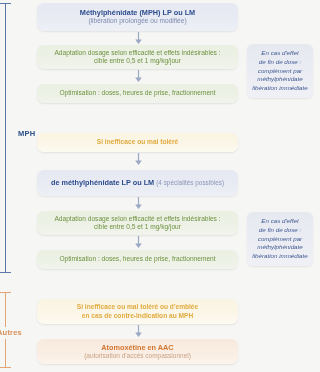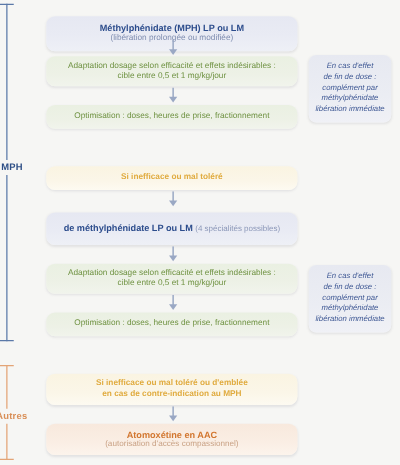--- a/index.html
+++ b/index.html
@@ -146,30 +146,30 @@
 </head>
 <body>
 
 <div id="flowchart">
 
   <div class="bracket blue" style="top:3px;height:270px;">
     <div class="cap top"></div>
     <div class="stem"></div>
     <div class="cap bot"></div>
   </div>
-  <div class="bracket-label blue" style="top:128px;left:0px;">MPH</div>
+  <div class="bracket-label blue" style="top:128px;left:17px;">MPH</div>
 
   <div class="bracket orange" style="top:292px;height:76px;">
     <div class="cap top"></div>
     <div class="stem"></div>
     <div class="cap bot"></div>
   </div>
   <div class="bracket-label orange" style="top:327px;left:-4px;">Autres</div>
 
-  <div class="box blue" style="top:13px;height:28px;">
+  <div class="box blue" style="top:3px;height:28px;">
     <div class="line1">Méthylphénidate (MPH) LP ou LM</div>
     <div class="line2">(libération prolongée ou modifiée)</div>
   </div>
 
   <div class="arrow" style="top:31px;">
     <svg width="9" height="13" viewBox="0 0 9 13" aria-hidden="true">
       <path d="M4.5 0 L4.5 8" stroke="#9aa8c4" stroke-width="1.2" fill="none"></path>
       <path d="M1.2 7.4 L4.5 12 L7.8 7.4 Z" fill="#9aa8c4"></path>
     </svg>
   </div>

